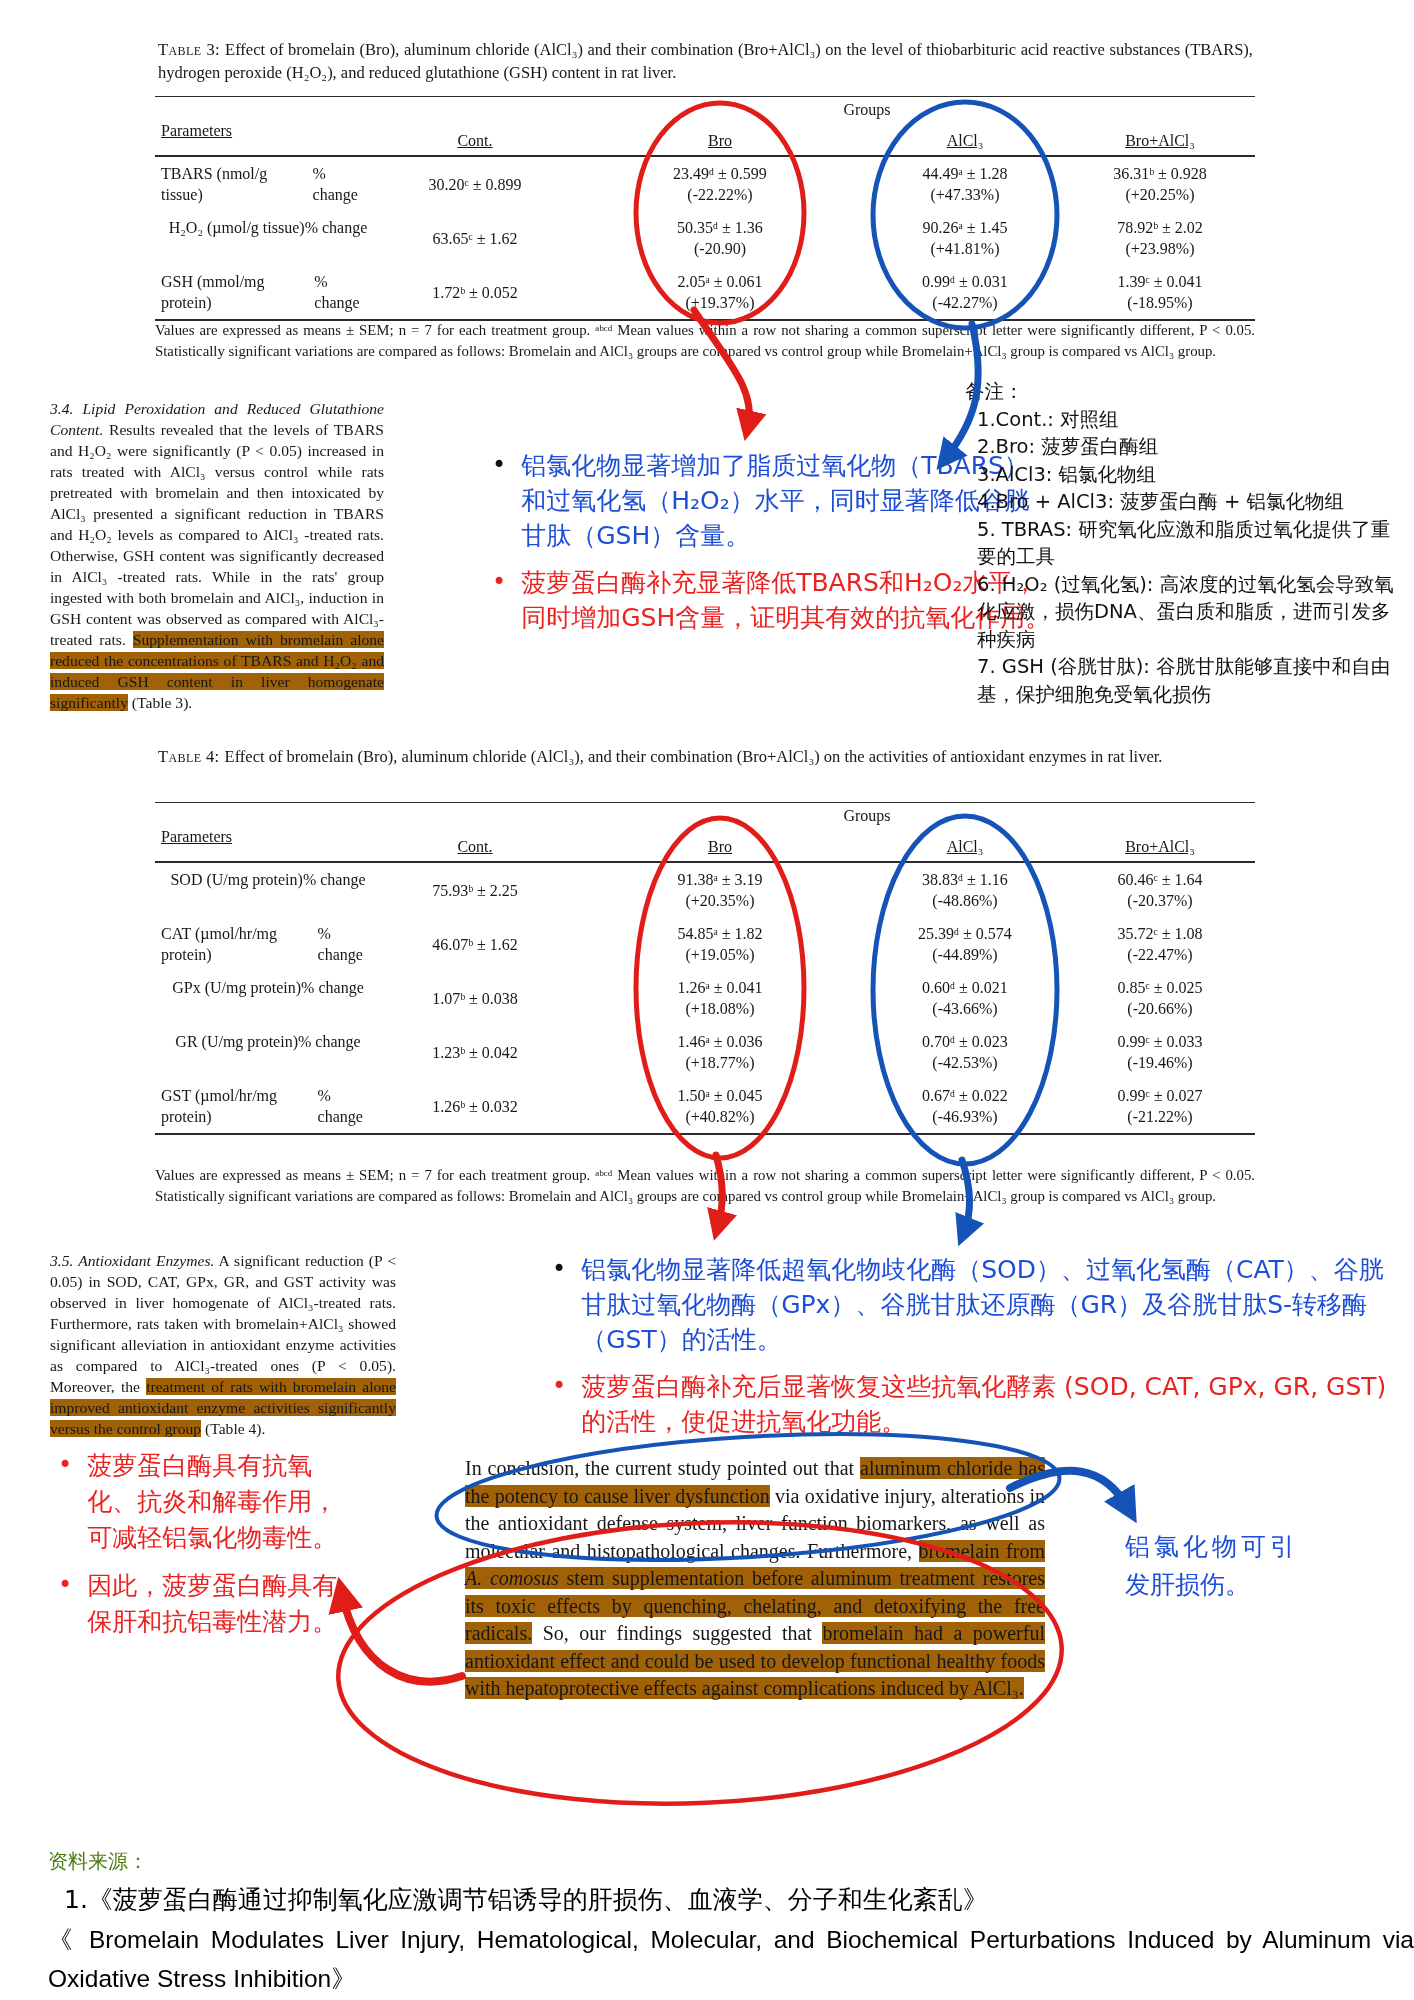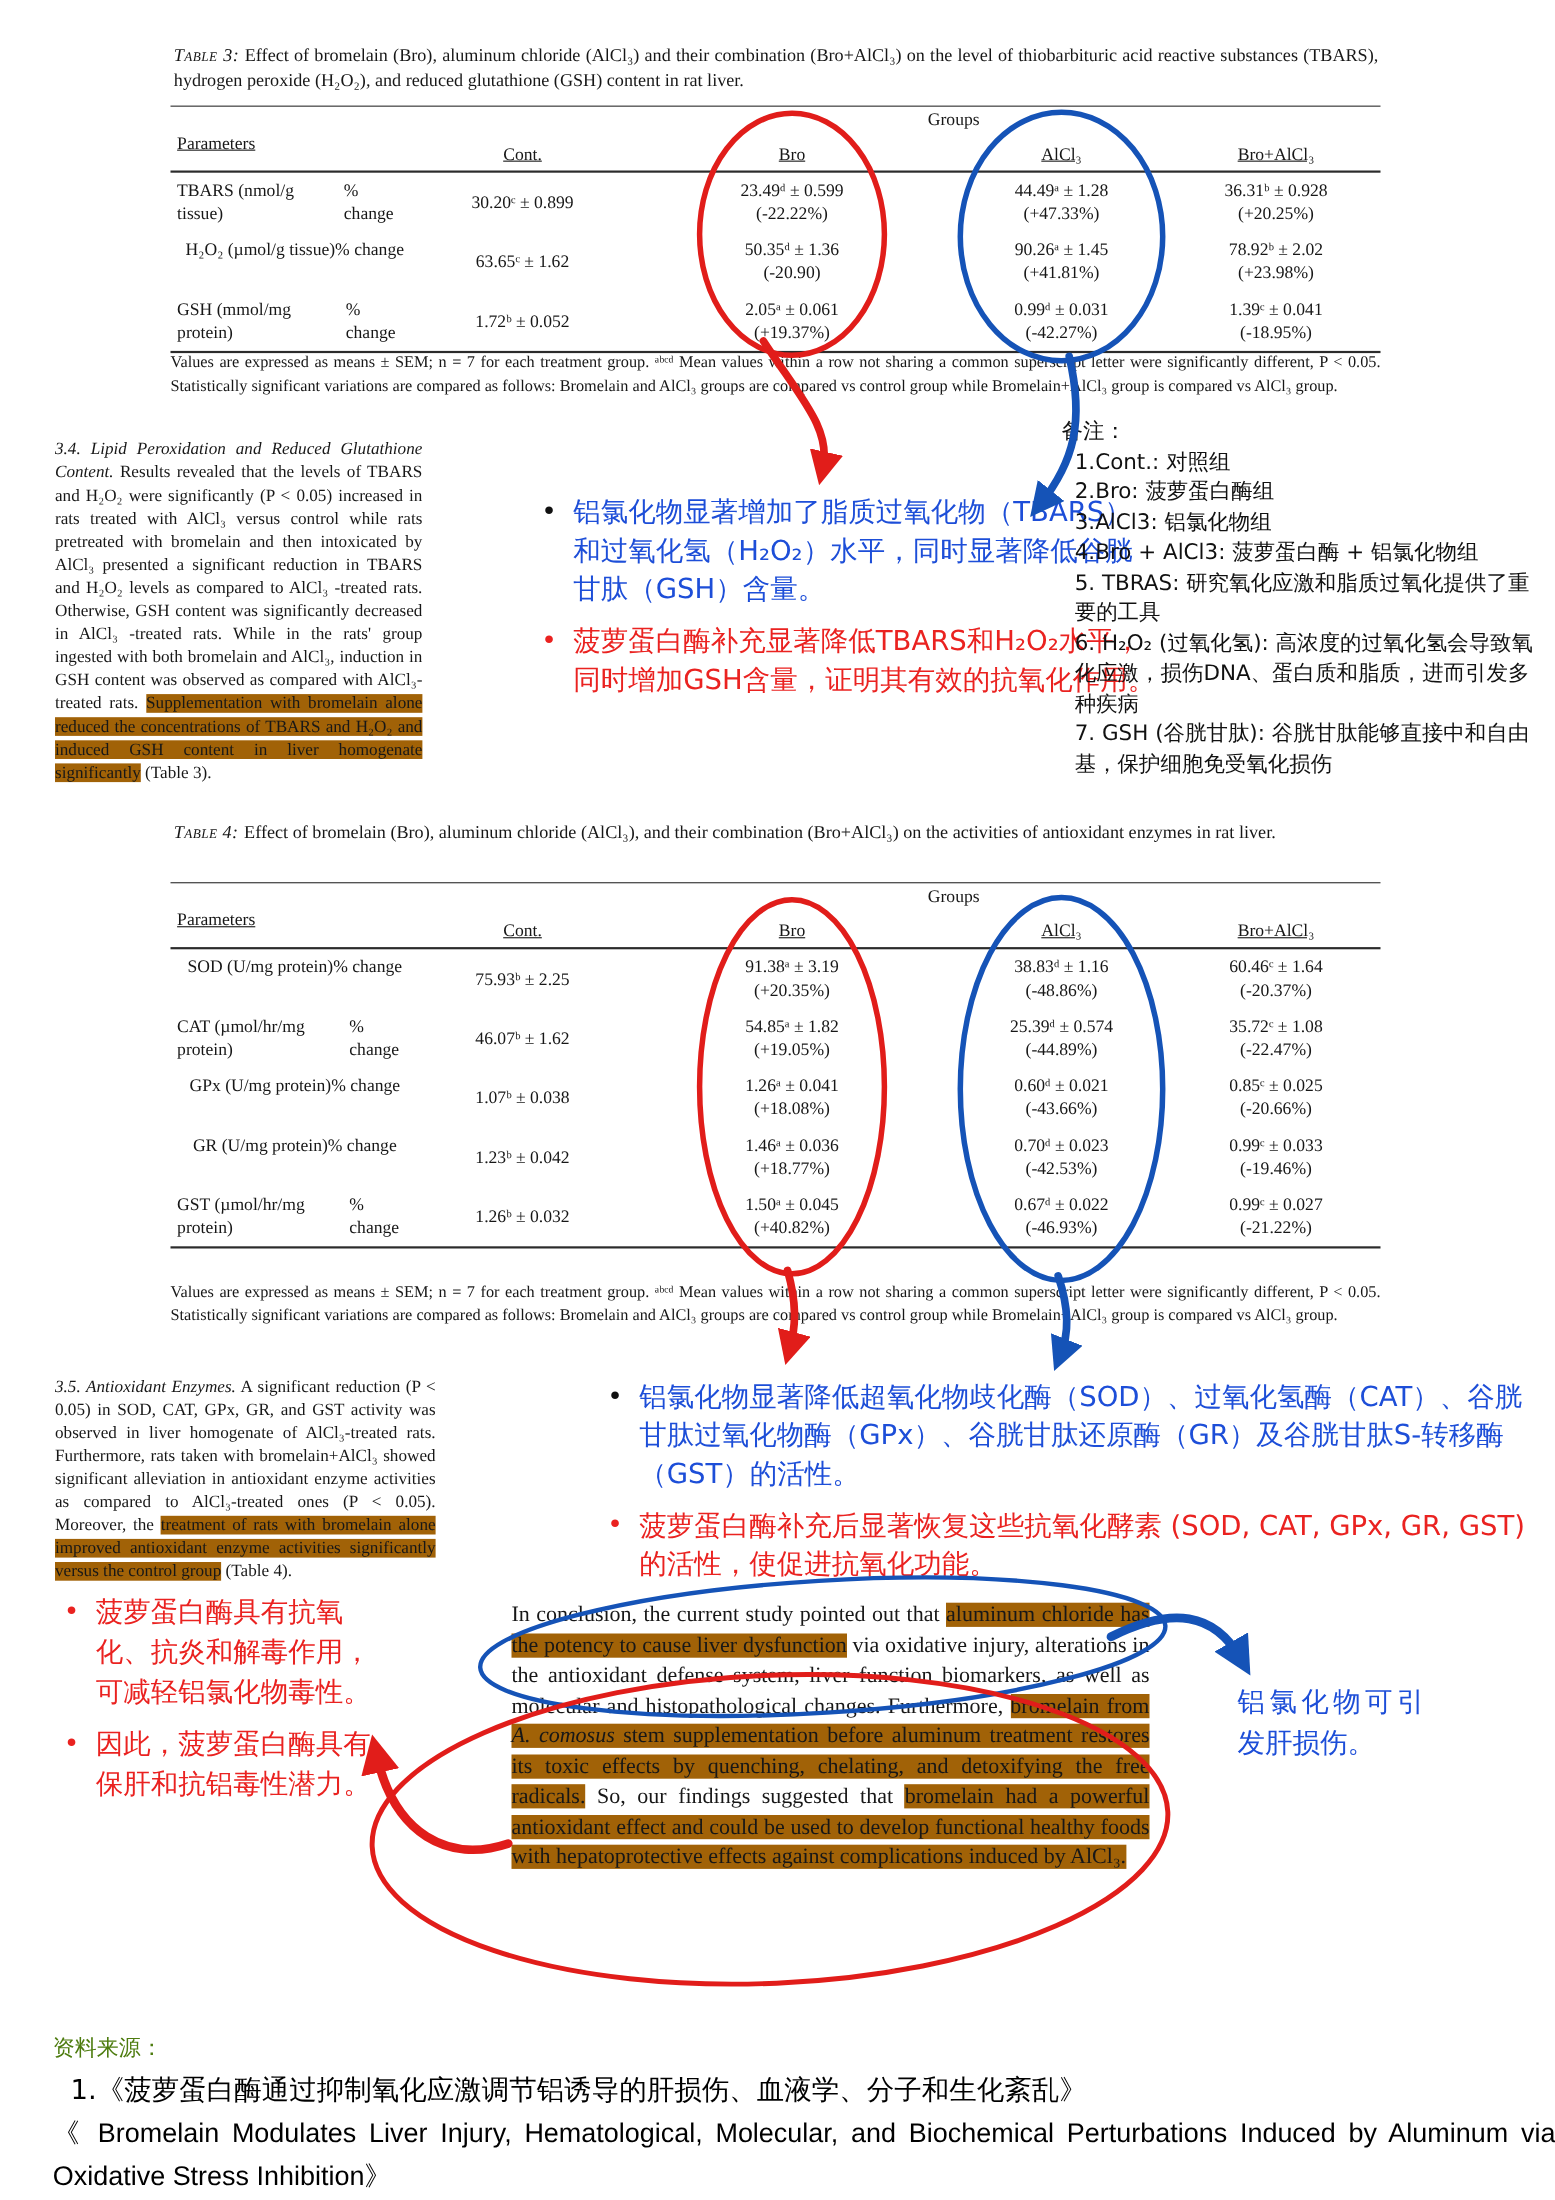--- a/index.html
+++ b/index.html
@@ -1,21 +1,21 @@
 <!DOCTYPE html>
 <html><head>
 <meta charset="utf-8">
 <style>
   html,body{margin:0;padding:0;background:#ffffff;}
   .page{position:relative;width:1414px;height:2000px;background:#fff;overflow:hidden;
         font-family:"Liberation Serif","DejaVu Serif",serif;color:#171717;}
   .abs{position:absolute;}
   
   .caption{font-size:16.5px;line-height:23px;text-align:justify;}
-  .smallcaps{font-variant:small-caps;letter-spacing:.4px;margin-right:5px;font-style:italic;}
+  .smallcaps{font-variant:small-caps;letter-spacing:.4px;margin-right:5px;}
   .tbl{font-size:16px;border-top:1.7px solid #2b2b2b;border-bottom:2.6px solid #2b2b2b;width:1100px;}
   .thead{position:relative;height:58px;border-bottom:2.2px solid #2b2b2b;}
   .groups{position:absolute;left:712px;top:4px;transform:translateX(-50%);}
   .hrow{position:absolute;left:0;right:0;bottom:5px;display:grid;grid-template-columns:220px 200px 290px 200px 190px;text-decoration:underline;}
   .hrow .c{text-align:center;}
   .hrow .param{text-align:left;padding-left:6px;transform:translateY(-10px);}
   .trow{display:grid;grid-template-columns:220px 200px 290px 200px 190px;padding:6px 0 6px 0;}
   .pcell{padding-left:6px;display:flex;flex-direction:row;justify-content:center;line-height:21px;}
   .vcell{display:flex;flex-direction:column;justify-content:center;align-items:center;text-align:center;line-height:21px;}
   .fnote{font-size:14.8px;line-height:20.5px;text-align:justify;}

